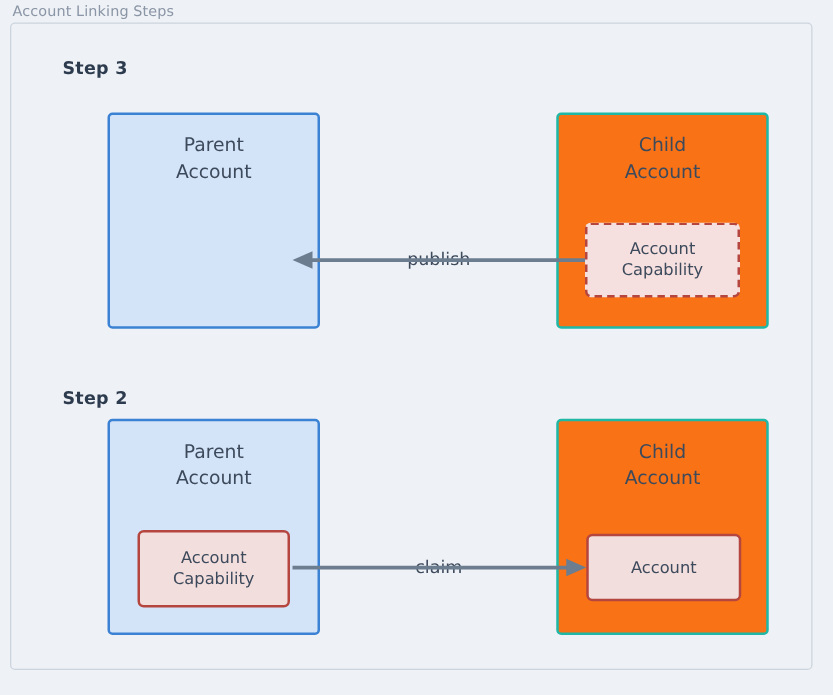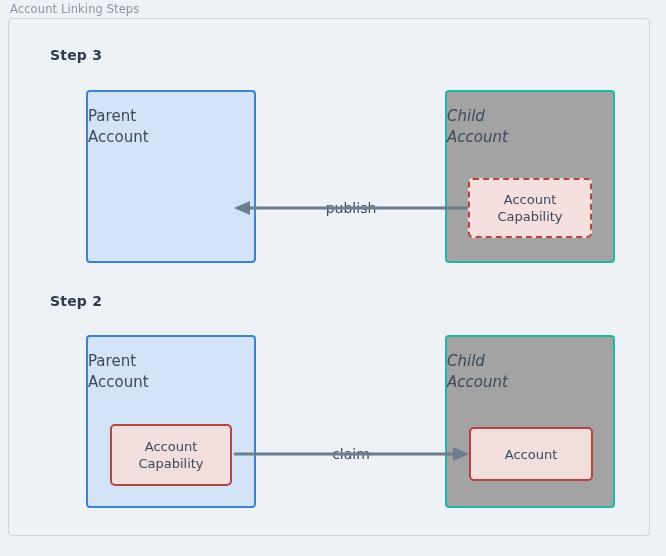--- a/index.html
+++ b/index.html
@@ -46,44 +46,44 @@
   
   .step-label {
     position: absolute;
     font-size: 14px;
     font-weight: bold;
     color: #2d3b4e;
     letter-spacing: 0.2px;
     white-space: nowrap;
   }
   .step1-label { left: 50px; top: 47px; }
-  .step2-label { left: 50px; top: 293px; }
+  .step2-label { left: 50px; top: 311px; }
 
   
   .acct-box {
     position: absolute;
     box-sizing: border-box;
     border-radius: 4px;
     border-width: 2px;
     border-style: solid;
   }
   .acct-box.parent {
     background: #d4e4f8;
     border-color: #3b82d4;
   }
   .acct-box.child {
-    background: #a3a3a3;
+    background: #f97316;
     border-color: #1fb8a6;
-    font-style: italic;
   }
   .acct-title {
     position: absolute;
     left: 0;
     right: 0;
     top: 14px;
+    text-align: center;
     font-size: 15px;
     line-height: 21px;
     color: #3d4a5c;
     white-space: pre-line;
   }
 
   
   .p1 { left: 86px;  top: 90px;  width: 170px; height: 173px; }
   .c1 { left: 445px; top: 90px;  width: 170px; height: 173px; }
   

